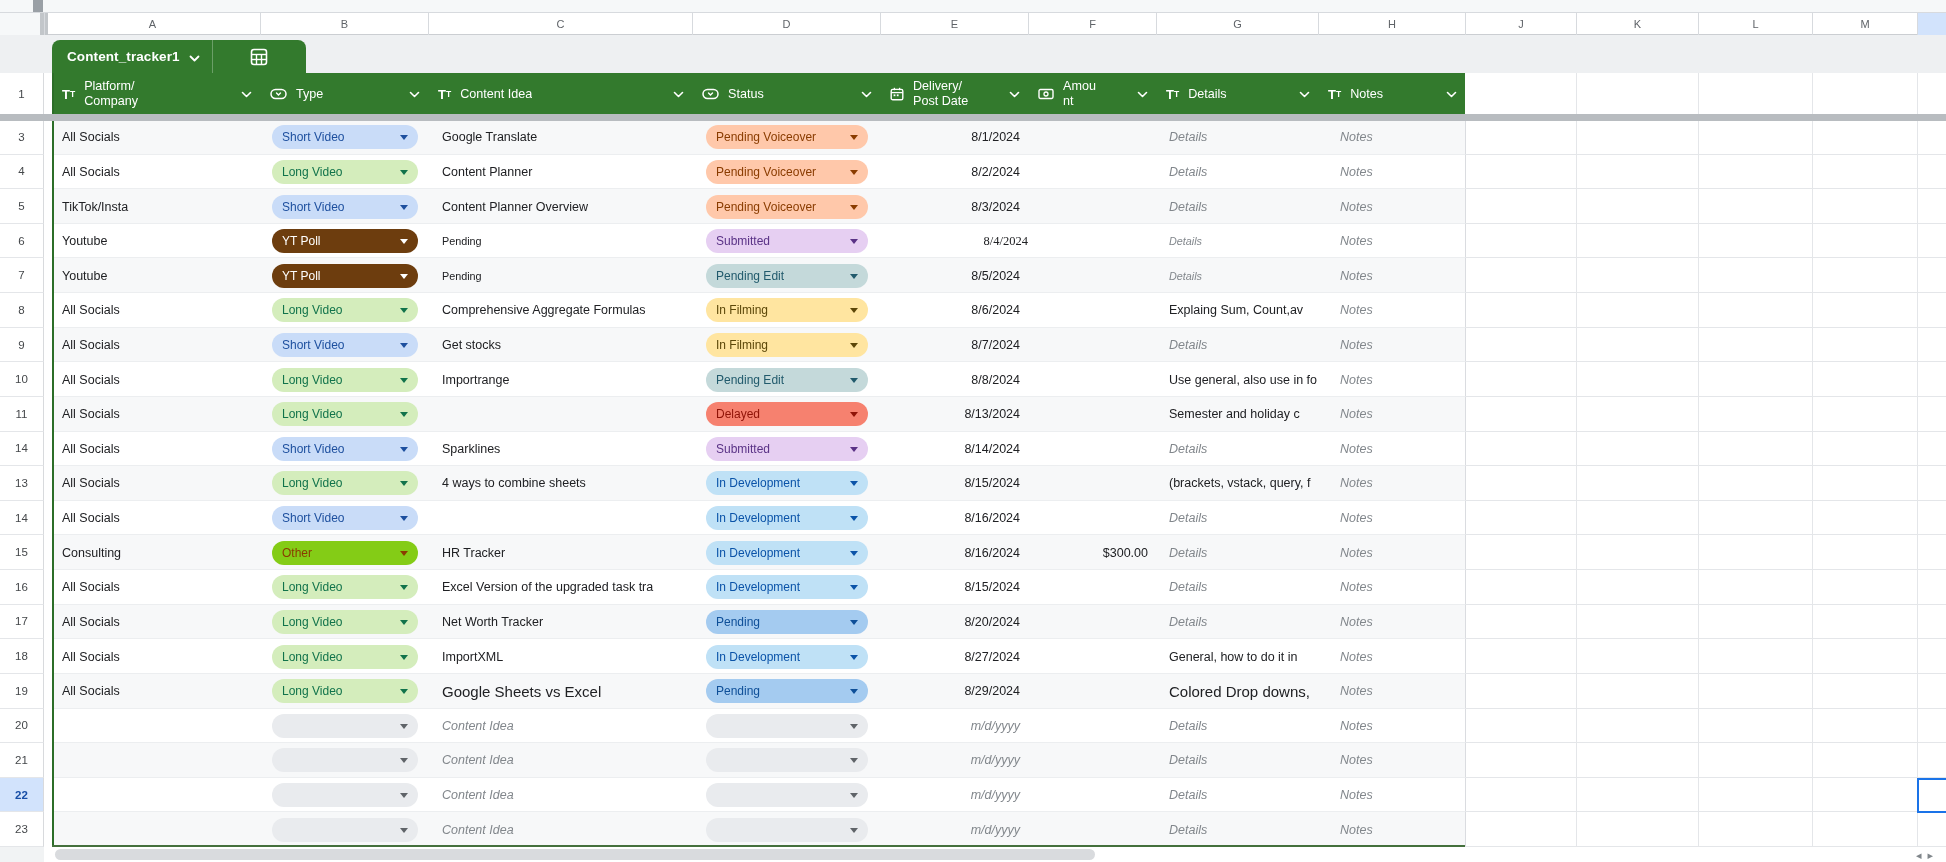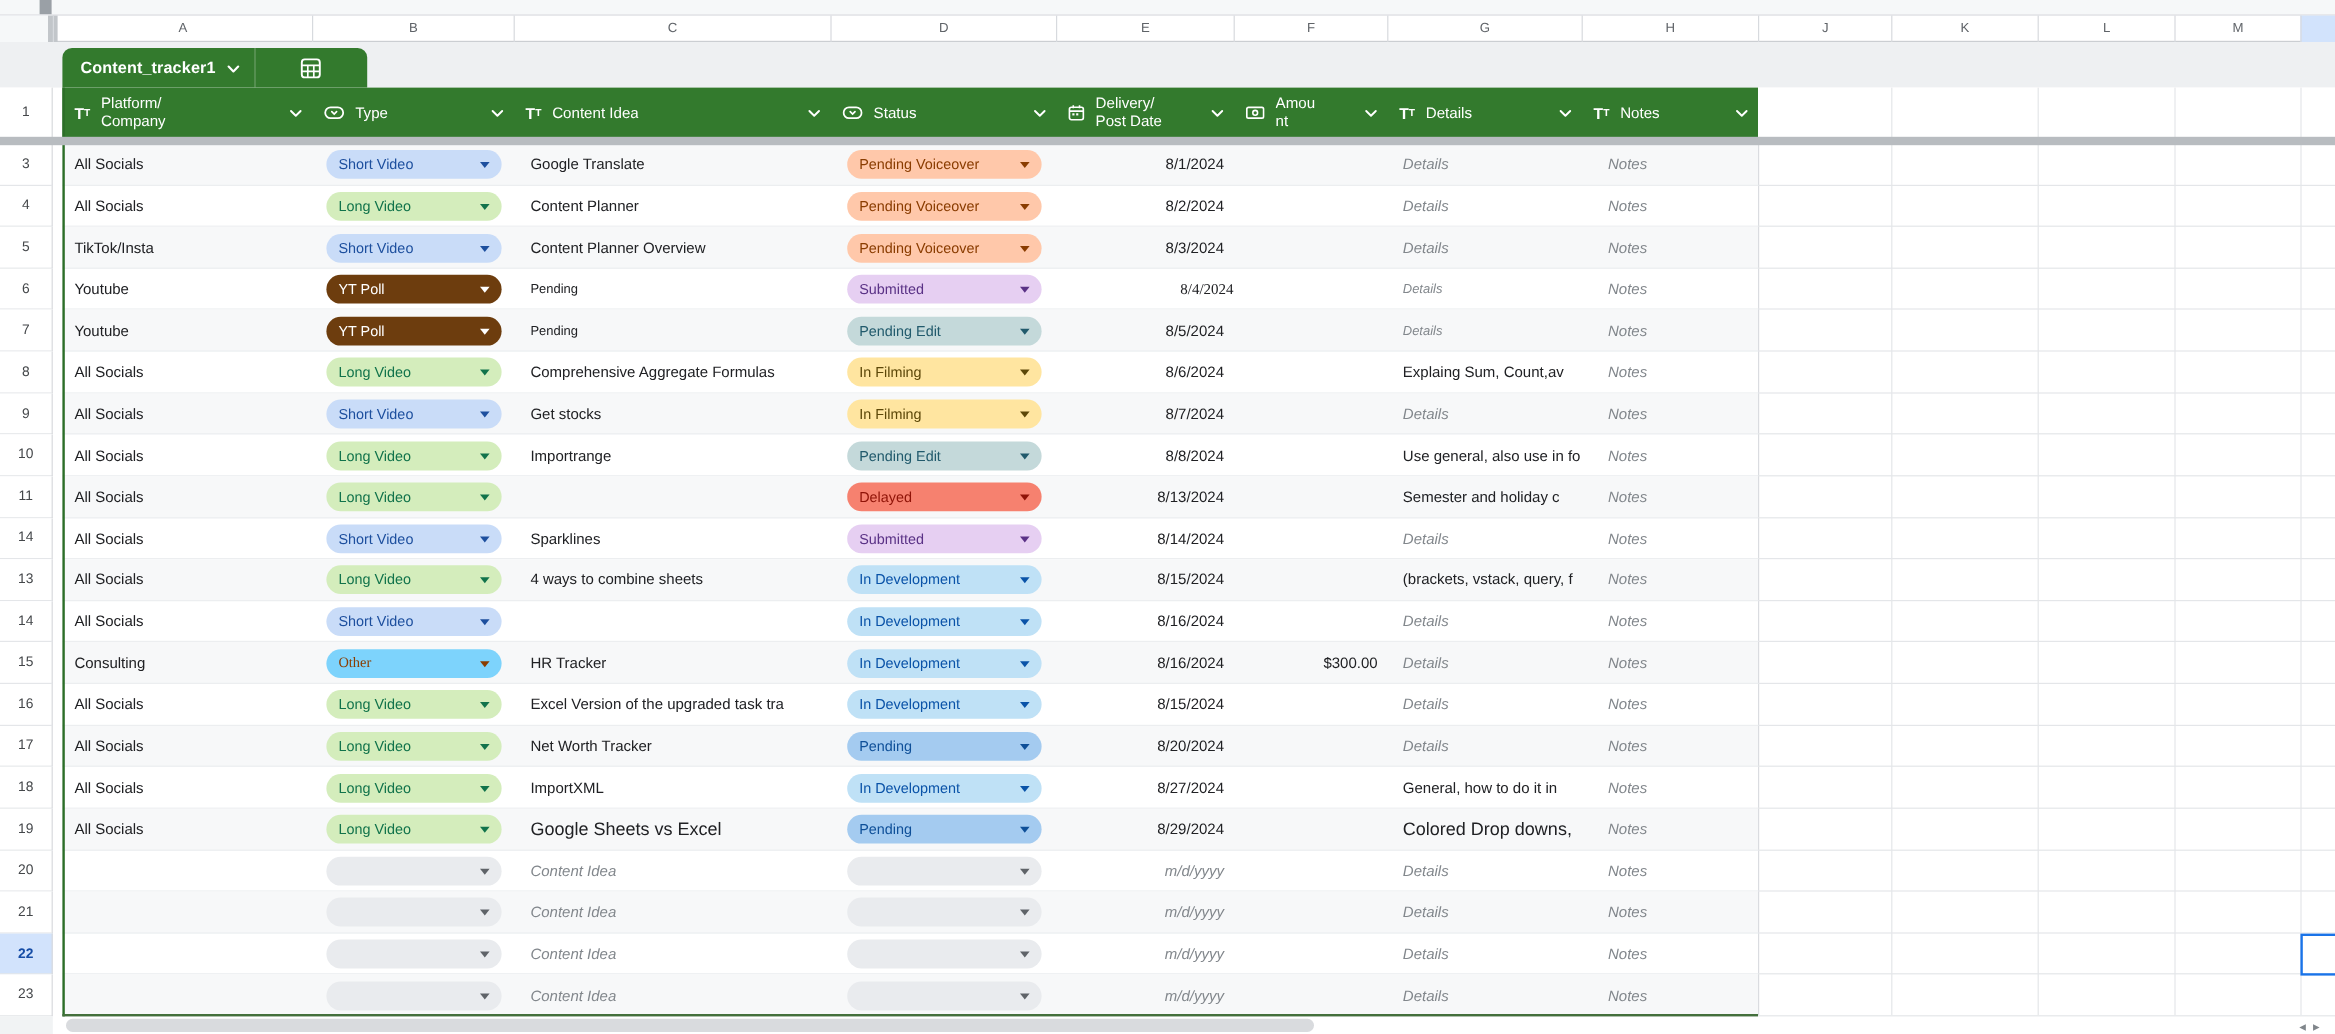--- a/index.html
+++ b/index.html
@@ -579,21 +579,21 @@
           <span>Notes</span>
         </div>
         <div class="rownum">14</div>
       </div>
       <div class="trow" style="top: 535.44px; height: 34.62px;">
         <div class="band odd"></div>
         <div class="ext"></div>
         <div class="tcell" style="left: 58px; width: 202px; padding-left: 4px; padding-right: 4px;">
           <span>Consulting</span>
         </div>
-        <div class="chip" style="left: 272px; width: 146px; background: #7dd3fc; color: rgb(138, 60, 0); font-family: Liberation Serif, serif;">
+        <div class="chip" style="left: 272px; width: 146px; background: #84cc16; color: rgb(138, 60, 0);">
           <span>Other</span>
           <span class="arr"></span>
         </div>
         <div class="tcell" style="left: 436px; width: 256px; padding-left: 6px; padding-right: 4px;">
           <span>HR Tracker</span>
         </div>
         <div class="chip" style="left: 706px; width: 162px; background: rgb(191, 225, 246); color: rgb(10, 83, 168);">
           <span>In Development</span>
           <span class="arr"></span>
         </div>

